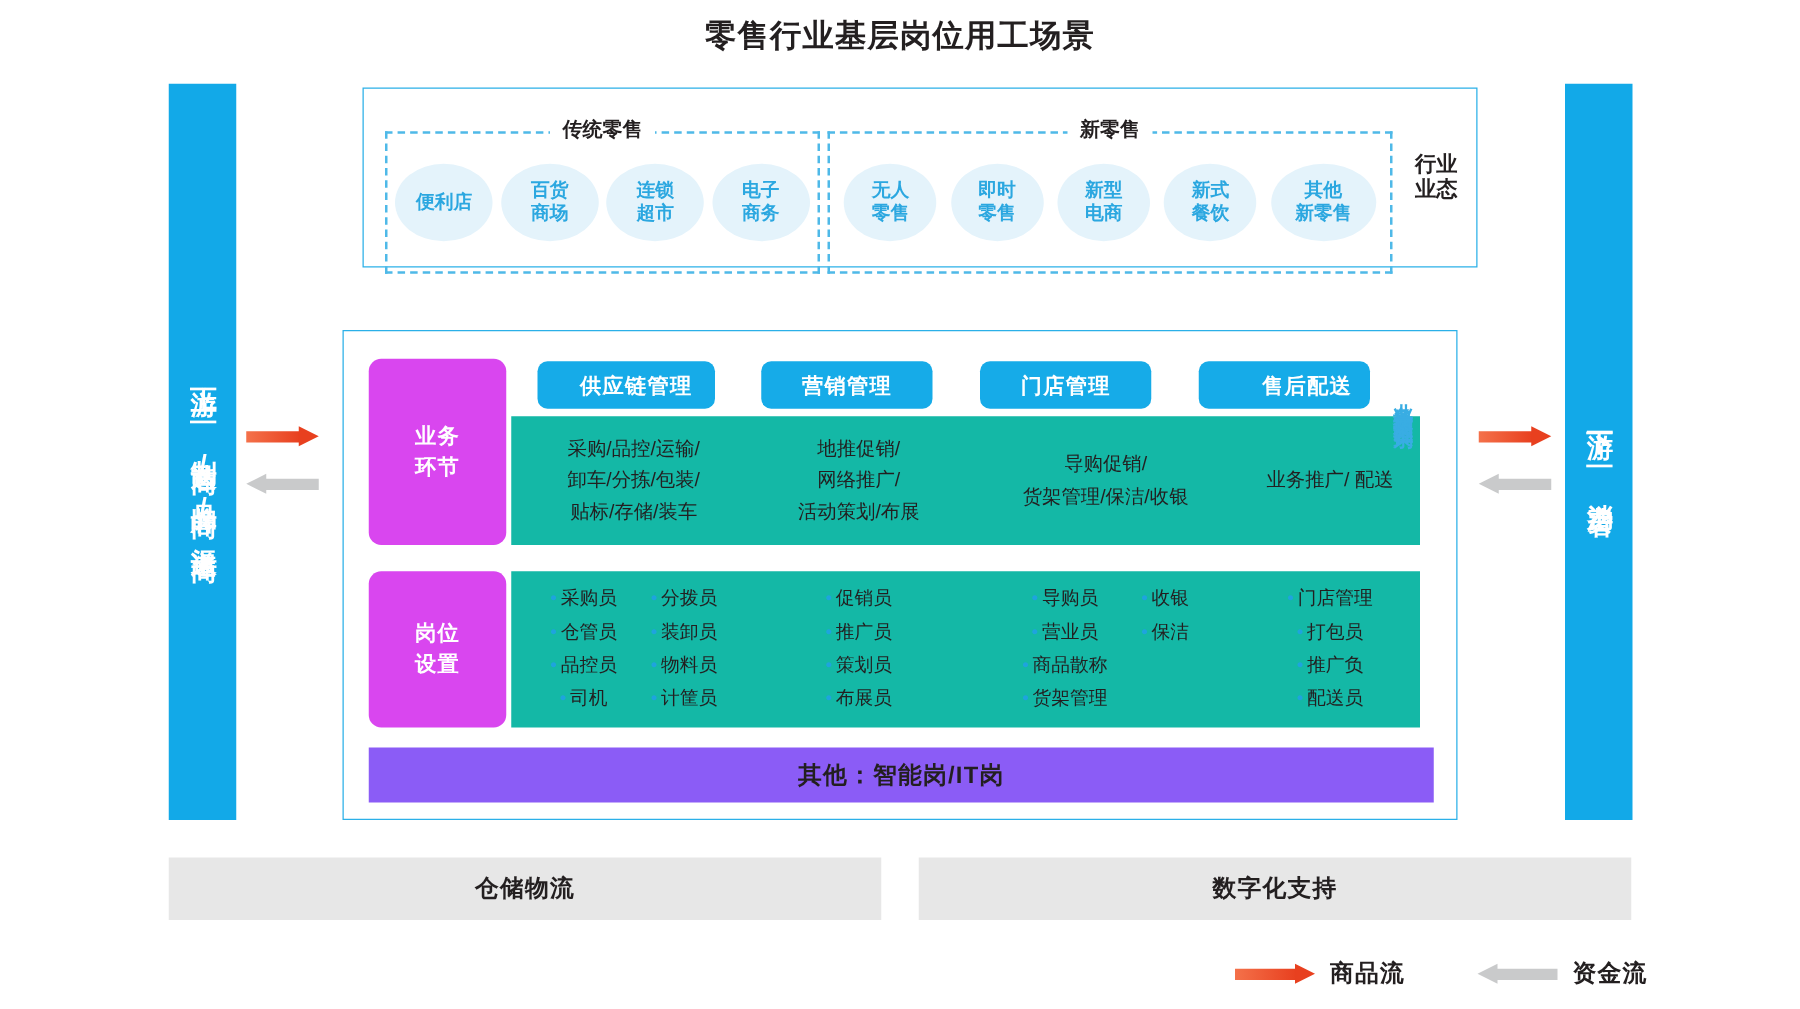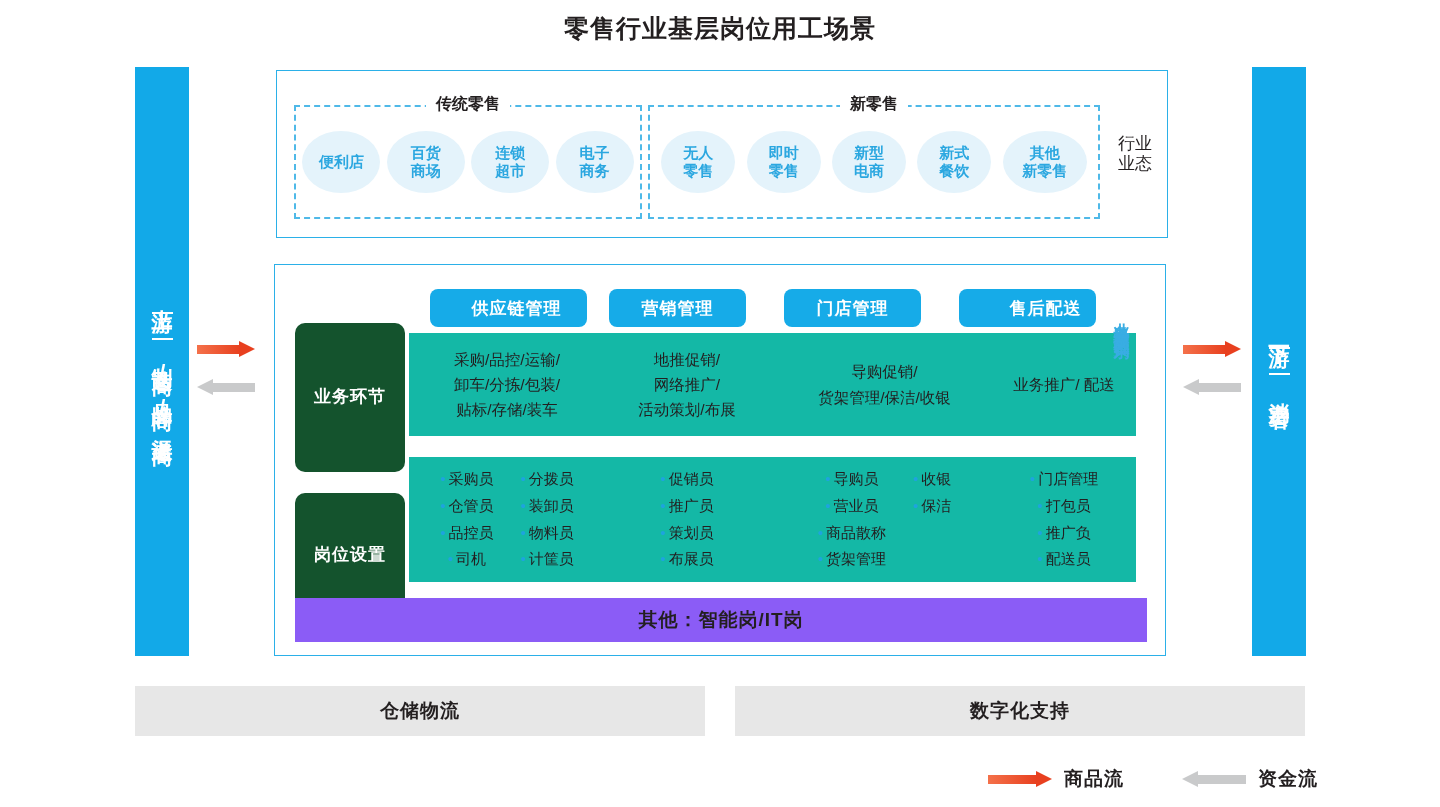--- a/index.html
+++ b/index.html
@@ -52,21 +52,21 @@
   #arrows-left  { left: 197px; top: 341px; }
   #arrows-right { left: 1183px; top: 341px; }
   .arrow-pair .arrow + .arrow { margin-top: 22px; }
 
   
   .panel {
     position: absolute;
     border: 1.6px solid #2BB0E8;
     background: #ffffff;
   }
-  #panel-formats { left: 276px; top: 70px; width: 892px; height: 168px; }
+  #panel-formats { left: 290px; top: 70px; width: 892px; height: 144px; }
   #panel-business{ left: 274px; top: 264px; width: 892px; height: 392px; }
 
   
   .fgroup {
     position: absolute; top: 34px; height: 114px;
     border: 2px dashed #4FB9E8;
   }
   #fgroup-trad { left: 17px; width: 348px; }
   #fgroup-new  { left: 371px; width: 452px; }
   .fgroup-title {
@@ -82,40 +82,40 @@
     width: 78px; height: 62px; border-radius: 50%;
     background: #E4F3FB;
     display: flex; flex-direction: column; align-items: center; justify-content: center;
     color: #2BA7E0; font-size: 15px; font-weight: bold; line-height: 1.22;
     text-align: center;
   }
   #fgroup-new .fchip { width: 74px; }
   #fgroup-new .fchip:last-child { width: 84px; }
   .formats-sidelabel {
     position: absolute; right: 8px; top: 50%; transform: translateY(-50%);
-    font-size: 17px; font-weight: normal; color: #231f20;
+    font-size: 17px; font-weight: bold; color: #231f20;
     line-height: 1.2; text-align: center; width: 48px;
   }
 
   
   .col-headers { position: absolute; left: 0; top: 24px; width: 100%; height: 38px; }
   .col-head {
     position: absolute; top: 0; height: 38px;
     background: #16ABE8; border-radius: 8px;
     color: #ffffff; font-size: 17px; font-weight: bold;
     display: flex; align-items: center; justify-content: center;
     letter-spacing: 1px;
   }
 
   .rowlabel {
     position: absolute; left: 20px; width: 110px;
-    background: #14532d; border-radius: 10px;
+    background: #d946ef; border-radius: 10px;
     color: #ffffff; font-size: 17px; font-weight: bold;
-    display: flex; flex-direction: row; align-items: center; justify-content: center;
-    line-height: 1.45; letter-spacing: 1px; margin-top: 36px;
+    display: flex; flex-direction: column; align-items: center; justify-content: center;
+    line-height: 1.45; letter-spacing: 1px;
   }
   #rowlabel-process { top: 22px;  height: 149px; }
   #rowlabel-jobs    { top: 192px; height: 125px; }
 
   .rowband { position: absolute; left: 134px; width: 727px; background: #14b8a6; }
   #band-process { top: 68px;  height: 103px; }
   #band-jobs    { top: 192px; height: 125px; }
 
   .cell {
     position: absolute; top: 0; height: 100%;
@@ -258,21 +258,21 @@
 
     <div class="formats-sidelabel">
       <div>行业</div>
       <div>业态</div>
     </div>
   </div>
 
   <div class="panel" id="panel-business">
 
     <div class="col-headers">
-      <div class="col-head" style="left:155px;width:157px;padding-left:16px;">供应链管理</div>
+      <div class="col-head" style="left:155px;width:142px;padding-left:16px;">供应链管理</div>
       <div class="col-head" style="left:334px;width:137px;">营销管理</div>
       <div class="col-head" style="left:509px;width:137px;">门店管理</div>
       <div class="col-head" style="left:684px;width:137px;padding-left:36px;">售后配送</div>
     </div>
 
     <div class="rowlabel" id="rowlabel-process">
       <span>业务</span>
       <span>环节</span>
     </div>
 

